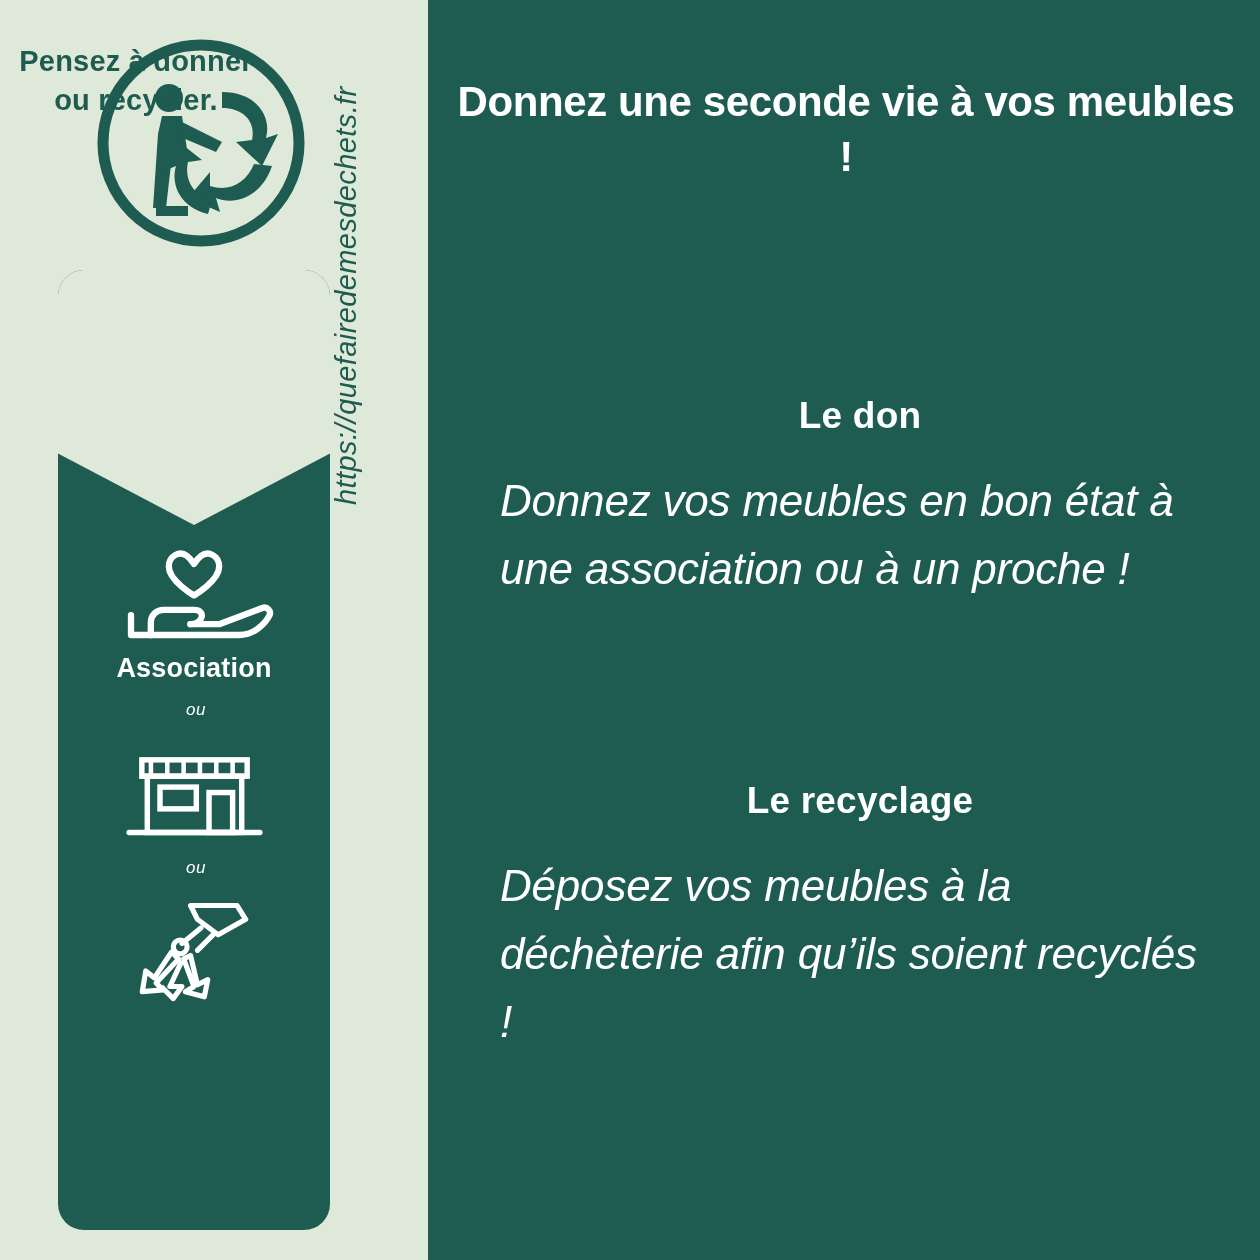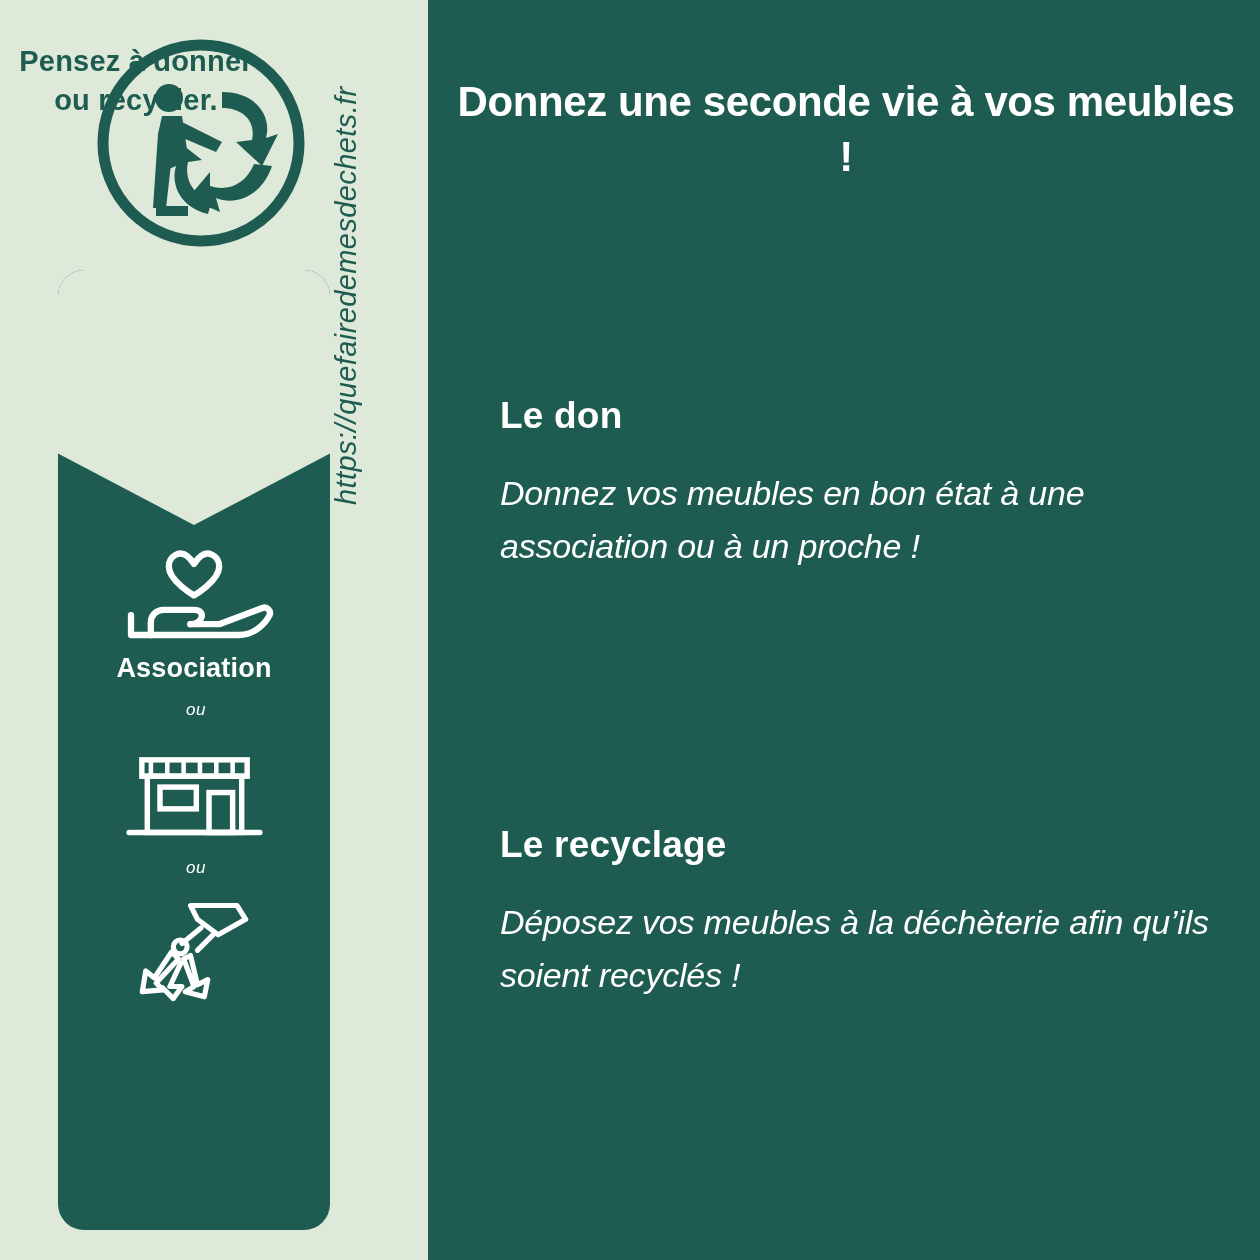--- a/index.html
+++ b/index.html
@@ -141,30 +141,31 @@
     line-height: 1.32;
     letter-spacing: -0.4px;
   }
 
   .block {
     position: absolute;
     left: 72px;
     width: 720px;
   }
   .block.don { top: 395px; }
-  .block.recyclage { top: 824px; }
+  .block.recyclage { top: 780px; }
 
   .block-title {
     font-size: 37px;
     font-weight: bold;
     margin-bottom: 30px;
     letter-spacing: 0.2px;
+    text-align: center;
   }
   .block-body {
-    font-size: 34px;
+    font-size: 44px;
     font-style: italic;
     line-height: 1.55;
     letter-spacing: -0.2px;
   }
 </style>
 </head>
 <body>
 
 <div class="poster">
 

